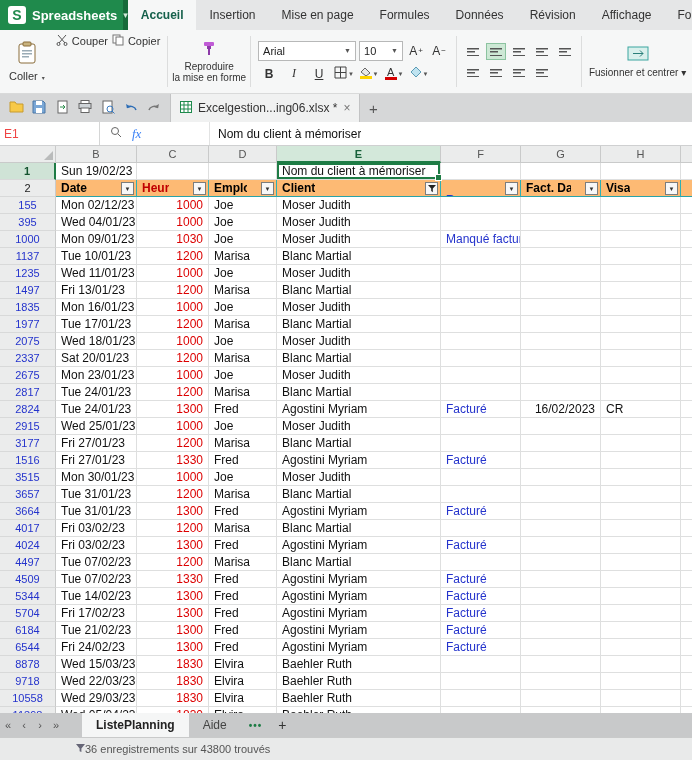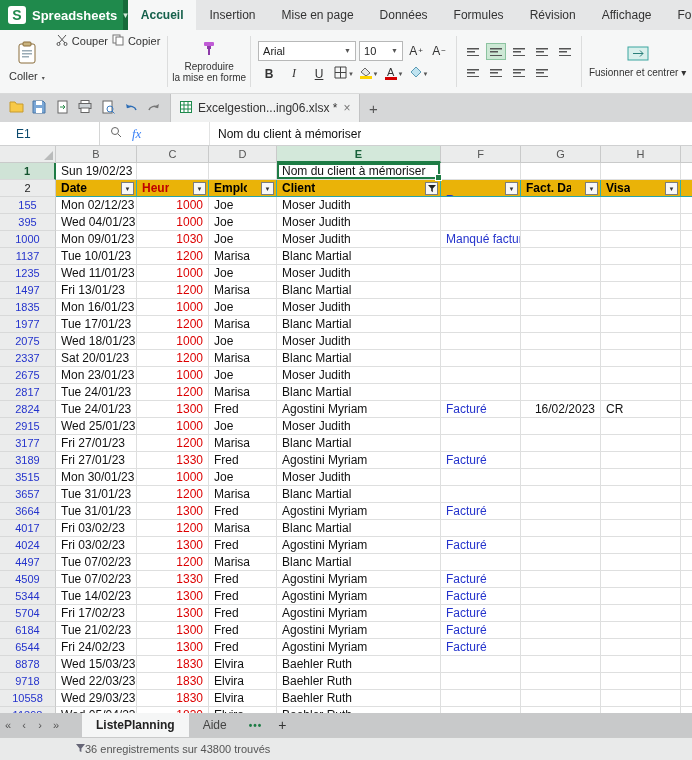--- a/index.html
+++ b/index.html
@@ -53,21 +53,21 @@
   .tabstrip{flex:0 0 28px;background:#d6d7d8;display:flex;align-items:stretch;}
   .qat{display:flex;align-items:center;gap:3px;padding:0 6px;}
   .qat-btn{width:20px;height:20px;display:flex;align-items:center;justify-content:center;}
   .doctab{background:#f0f1f1;border-left:1px solid #c2c3c4;border-right:1px solid #c2c3c4;display:flex;align-items:center;gap:6px;padding:0 9px;}
   .doctab-title{font-size:12px;color:#333;white-space:nowrap;}
   .doctab-close{color:#777;font-size:12px;cursor:default;}
   .newtab{width:26px;display:flex;align-items:center;justify-content:center;font-size:15px;color:#555;}
 
   
   .formulabar{flex:0 0 24px;background:#ffffff;border-bottom:1px solid #cfd0d1;display:flex;align-items:stretch;}
-  .namebox{flex:0 0 100px;border-right:1px solid #d5d6d6;display:flex;align-items:center;padding-left:16px;font-size:12px;color:#0c4a6e;}
+  .namebox{flex:0 0 100px;border-right:1px solid #d5d6d6;display:flex;align-items:center;padding-left:4px;font-size:12px;color:#ef4444;}
   .fxzone{flex:0 0 110px;display:flex;align-items:center;gap:10px;padding-left:10px;border-right:1px solid #e2e3e3;}
   .fx-label{font-family:"Liberation Serif",serif;font-style:italic;font-size:13px;color:#3b82f6;}
   .fvalue{display:flex;align-items:center;padding-left:8px;font-size:12px;color:#111;white-space:nowrap;overflow:hidden;}
 
   
   .grid{flex:0 0 567px;overflow:hidden;background:#fff;}
   .cw-b{flex:0 0 81px;} .cw-c{flex:0 0 72px;} .cw-d{flex:0 0 68px;} .cw-e{flex:0 0 164px;}
   .cw-f{flex:0 0 80px;} .cw-g2{flex:0 0 80px;} .cw-h{flex:0 0 80px;} .tail{flex:1 1 auto;border-right:none !important;}
   .colheads{height:17px;display:flex;background:#ebecec;}
   .colhead{border-right:1px solid #c9caca;border-bottom:1px solid #c9caca;display:flex;align-items:center;justify-content:center;font-size:11px;color:#555;}
@@ -77,21 +77,21 @@
   .grow{display:flex;height:17px;}
   .gut{flex:0 0 56px;background:#ebecec;border-right:1px solid #c9caca;border-bottom:1px solid #d8d9d9;display:flex;align-items:center;justify-content:center;font-size:11px;color:#222;}
   .gut.filtered{color:#2433cc;}
   .gut.selgut{background:#cfe3d6;border-right:2px solid #1e7c45;color:#14532f;font-weight:bold;}
   .cell{border-right:1px solid #dedfdf;border-bottom:1px solid #dedfdf;padding:0 5px;display:flex;align-items:center;white-space:nowrap;overflow:hidden;font-size:12px;color:#111;}
   .cell.num{justify-content:flex-end;}
   .cell.red{color:#dc0000;}
   .cell.blue{color:#2433cc;}
   .selcell{position:relative;box-shadow:inset 0 0 0 2px #1e7c45;overflow:visible;z-index:1;}
   .selcell::after{content:'';position:absolute;right:-2px;bottom:-2px;width:5px;height:5px;background:#1e7c45;border:1px solid #fff;}
-  .hdr{background:#eab308;border-right:1px solid #2fb0b4;border-bottom:1px solid #2aa3a7;font-weight:bold;position:relative;padding-right:29px;}
+  .hdr{background:#fdba74;border-right:1px solid #2fb0b4;border-bottom:1px solid #2aa3a7;font-weight:bold;position:relative;padding-right:29px;}
   .hdr-label{overflow:hidden;white-space:nowrap;}
   .filter-btn{position:absolute;right:2px;top:2px;width:13px;height:13px;background:#f7f7f7;border:1px solid #7c7d7d;display:flex;align-items:center;justify-content:center;font-size:6px;color:#333;line-height:1;}
 
   
   .sheetbar{flex:0 0 24px;background:#c8c9ca;display:flex;align-items:stretch;}
   .nav-btn{width:16px;display:flex;align-items:center;justify-content:center;color:#555;font-size:11px;}
   .sheettab{display:flex;align-items:center;padding:0 14px;font-size:12px;color:#444;white-space:nowrap;}
   .sheettab.active{background:#f5f6f6;color:#222;font-weight:bold;margin-left:18px;}
   .more-sheets{display:flex;align-items:center;padding:0 8px;color:#1e7c45;font-weight:bold;letter-spacing:1px;font-size:10px;}
   .add-sheet{display:flex;align-items:center;padding:0 8px;color:#333;font-size:14px;}
@@ -107,22 +107,22 @@
   <div class="titlebar">
     <div class="logo">
       <span class="logo-s">S</span>
       <span class="logo-text">Spreadsheets</span>
     </div>
     <div class="logo-caret">▾</div>
     <div class="menu-tabs" id="menu-tabs">
         <div class="menu-tab active">Accueil</div>
         <div class="menu-tab">Insertion</div>
         <div class="menu-tab">Mise en page</div>
+        <div class="menu-tab">Formules</div>
         <div class="menu-tab">Données</div>
-        <div class="menu-tab">Formules</div>
         <div class="menu-tab">Révision</div>
         <div class="menu-tab">Affichage</div>
         <div class="menu-tab">Fo</div>
       </div>
   </div>
 
   <div class="ribbon">
     <div class="rb-paste">
       <span>
         <svg width="20" height="24" viewBox="0 0 20 24">
@@ -551,21 +551,21 @@
           <div class="cell cw-b">Fri 27/01/23</div>
           <div class="cell cw-c num red">1200</div>
           <div class="cell cw-d">Marisa</div>
           <div class="cell cw-e">Blanc Martial</div>
           <div class="cell cw-f blue"></div>
           <div class="cell cw-g2 num"></div>
           <div class="cell cw-h"></div>
           <div class="cell tail"></div>
         </div>
         <div class="grow">
-          <div class="gut filtered">3189</div>
+          <div class="gut filtered">1516</div>
           <div class="cell cw-b">Fri 27/01/23</div>
           <div class="cell cw-c num red">1330</div>
           <div class="cell cw-d">Fred</div>
           <div class="cell cw-e">Agostini Myriam</div>
           <div class="cell cw-f blue">Facturé</div>
           <div class="cell cw-g2 num"></div>
           <div class="cell cw-h"></div>
           <div class="cell tail"></div>
         </div>
         <div class="grow">

